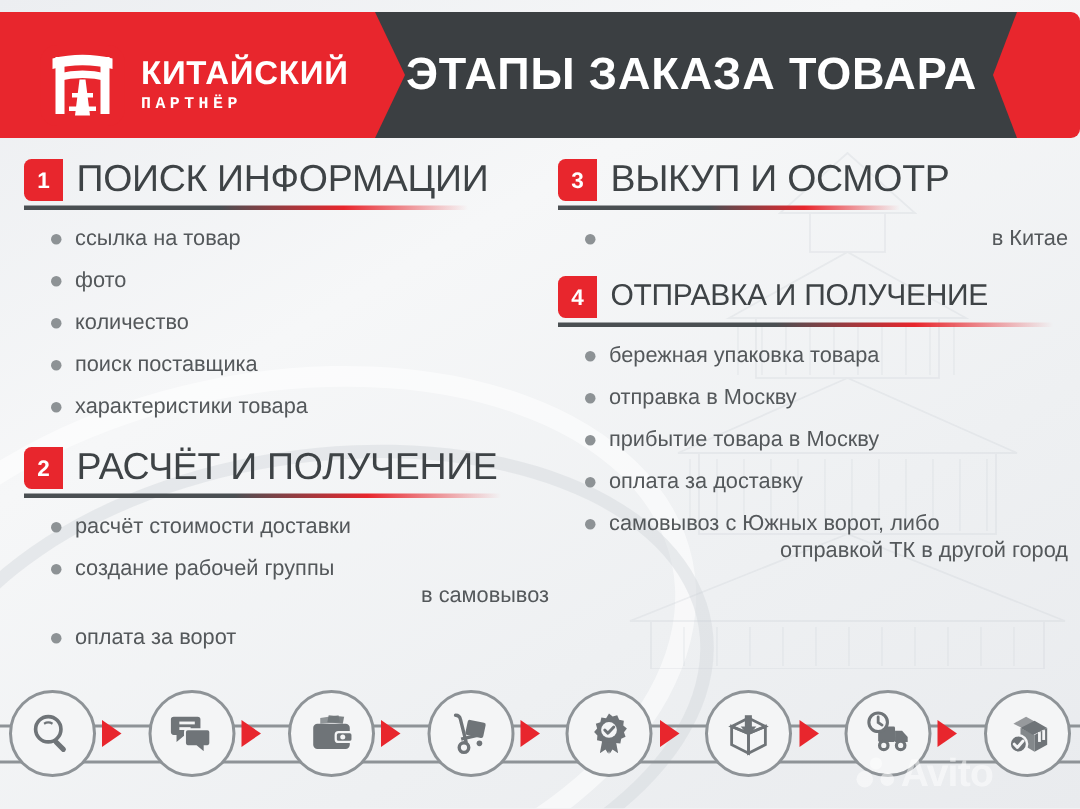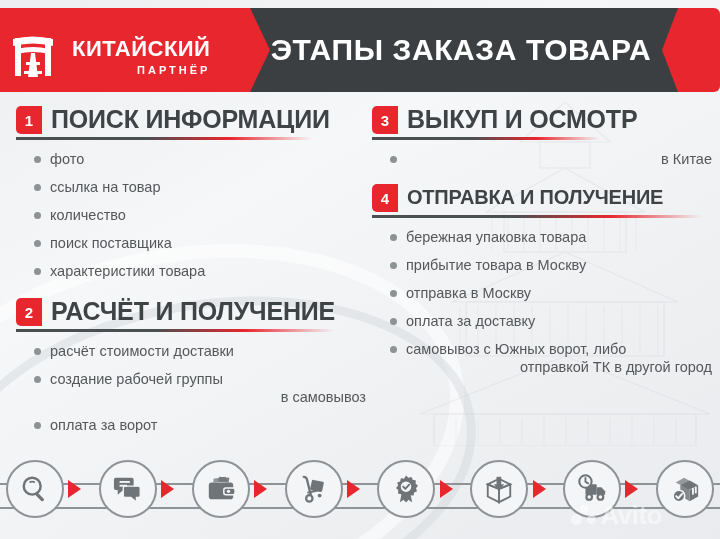--- a/index.html
+++ b/index.html
@@ -34,37 +34,37 @@
   .hdr-red-right{position:absolute;left:662px;top:0;width:58px;height:84px;background:#e8262d;
                  border-radius:0 6px 6px 0;
                  clip-path:polygon(16px 0,58px 0,58px 84px,16px 84px,0 42px);}
   .hdr-title{position:absolute;left:256px;top:0;width:410px;height:84px;
              display:flex;align-items:center;justify-content:center;
              color:#fff;font-size:30px;font-weight:bold;letter-spacing:.6px;
              font-family:"Liberation Sans","DejaVu Sans",sans-serif;
              white-space:nowrap;}
 
   
-  .logo{position:absolute;left:4px;top:18px;width:200px;height:62px;display:flex;align-items:center;}
+  .logo{position:absolute;left:26px;top:18px;width:200px;height:62px;display:flex;align-items:center;}
   .logo-mark{width:58px;height:56px;flex:0 0 58px;position:relative;}
   .logo-text{margin-left:10px;color:#fff;line-height:1;}
   .logo-l1{font-size:22px;font-weight:bold;letter-spacing:.5px;}
-  .logo-l2{font-size:11px;font-weight:bold;letter-spacing:3px;text-align:right;margin-top:5px;}
+  .logo-l2{font-size:11px;font-weight:bold;letter-spacing:3px;margin-top:5px;font-family:Liberation Mono, monospace;}
 
   
   .col{position:absolute;top:104px;}
   .col-left{left:16px;width:350px;}
   .col-right{left:372px;width:340px;}
 
   .block{margin-bottom:6px;}
   .head-row{display:flex;align-items:stretch;position:relative;height:34px;}
   .num{width:26px;min-width:26px;background:#e8262d;border-radius:5px 0 0 5px;
        color:#fff;font-size:15px;font-weight:bold;display:flex;align-items:center;
        justify-content:center;margin-top:2px;height:28px;}
-  .head-txt{margin-left:9px;color:#3e4346;font-size:25px;font-weight:bold;
+  .head-txt{margin-left:9px;color:#3e4346;font-size:25px;font-weight:normal;
             letter-spacing:-.2px;line-height:30px;white-space:nowrap;
             font-family:"Liberation Sans","DejaVu Sans",sans-serif;}
   .h-rule{height:3px;margin-top:-1px;
           background:linear-gradient(to right,#4a4f52 0%,#4a4f52 44%,#e8262d 72%,rgba(232,38,45,0) 100%);}
   .h-rule.w1{width:296px;}
   .h-rule.w2{width:318px;}
   .h-rule.w3{width:228px;}
   .h-rule.w4{width:330px;}
 
   ul.bullets{list-style:none;margin:10px 0 0 0;padding:0 0 0 34px;}
@@ -156,22 +156,22 @@
 
   <div class="col col-left">
 
     <div class="block">
       <div class="head-row">
         <div class="num">1</div>
         <div class="head-txt">ПОИСК ИНФОРМАЦИИ</div>
       </div>
       <div class="h-rule w1"></div>
       <ul class="bullets">
+        <li><span>ссылка на товар</span></li>
         <li><span>фото</span></li>
-        <li><span>ссылка на товар</span></li>
         <li><span>количество</span></li>
         <li><span>поиск поставщика</span></li>
         <li><span>характеристики товара</span></li>
       </ul>
     </div>
 
     <div class="block" style="margin-top:16px;">
       <div class="head-row">
         <div class="num">2</div>
         <div class="head-txt">РАСЧЁТ И ПОЛУЧЕНИЕ</div>
@@ -205,22 +205,22 @@
     </div>
 
     <div class="block" style="margin-top:14px;">
       <div class="head-row">
         <div class="num">4</div>
         <div class="head-txt" style="font-size:20px;">ОТПРАВКА И ПОЛУЧЕНИЕ</div>
       </div>
       <div class="h-rule w4"></div>
       <ul class="bullets">
         <li><span>бережная упаковка товара</span></li>
+        <li><span>отправка в Москву</span></li>
         <li><span>прибытие товара в Москву</span></li>
-        <li><span>отправка в Москву</span></li>
         <li><span>оплата за доставку</span></li>
         <li>
           <span>самовывоз с Южных ворот, либо</span>
           <span class="l2">отправкой ТК в другой город</span>
         </li>
       </ul>
     </div>
 
   </div>
 

